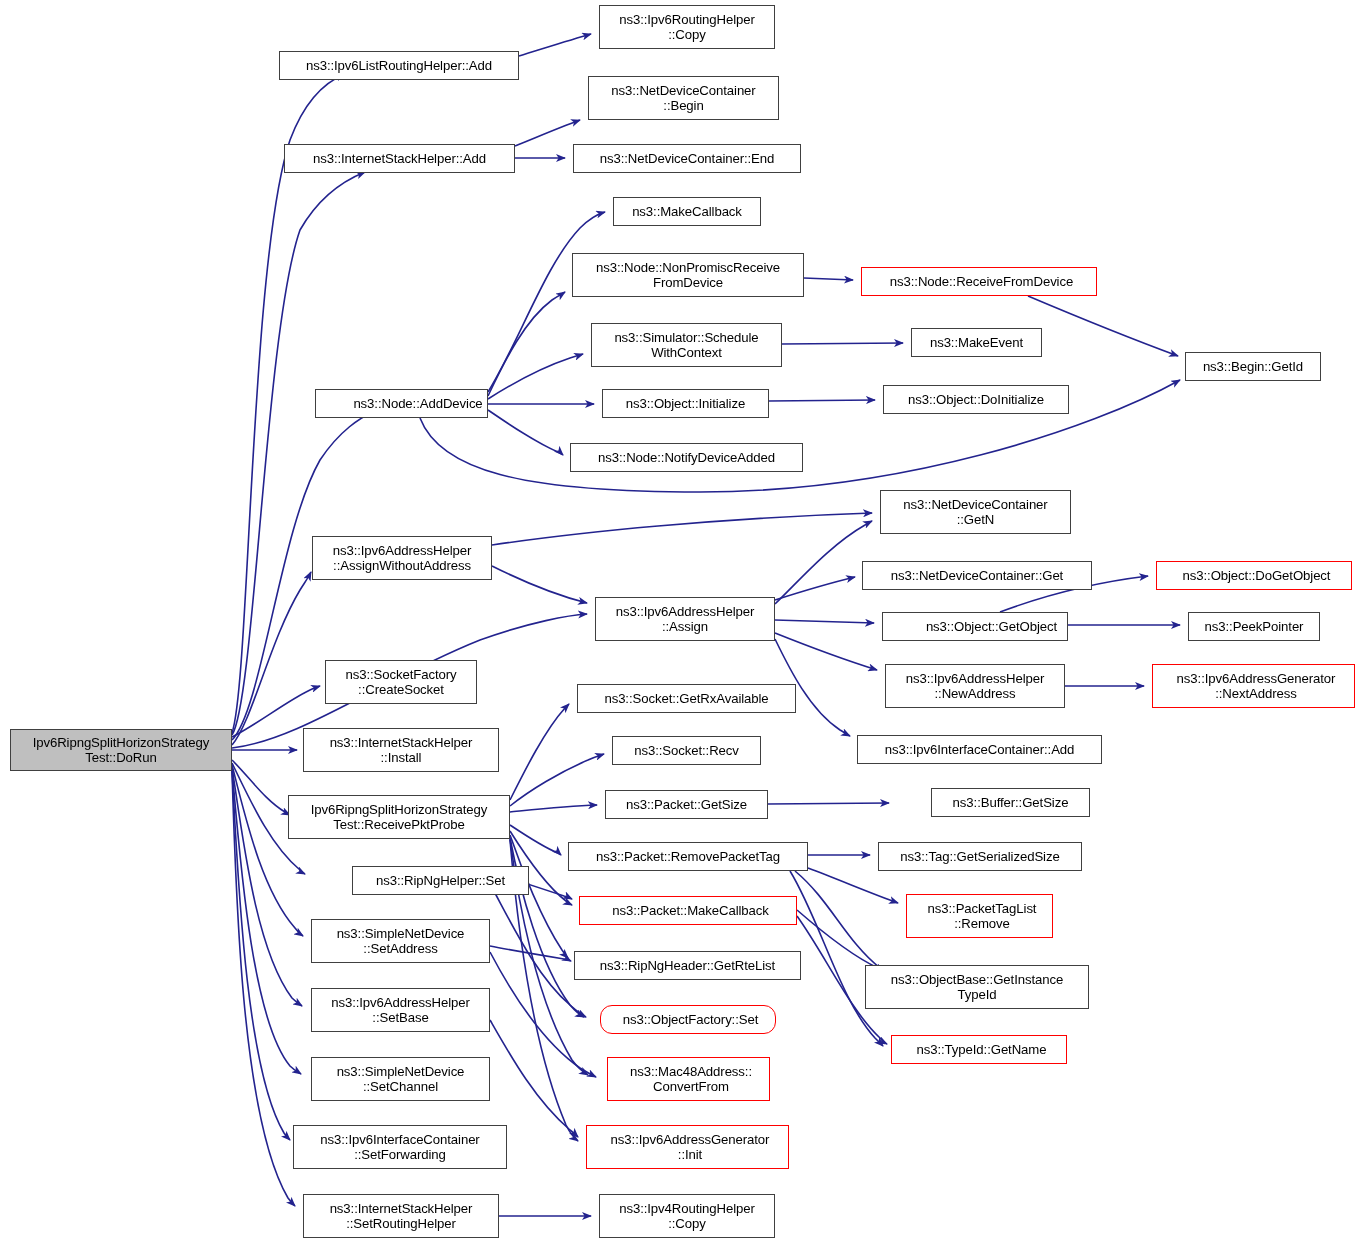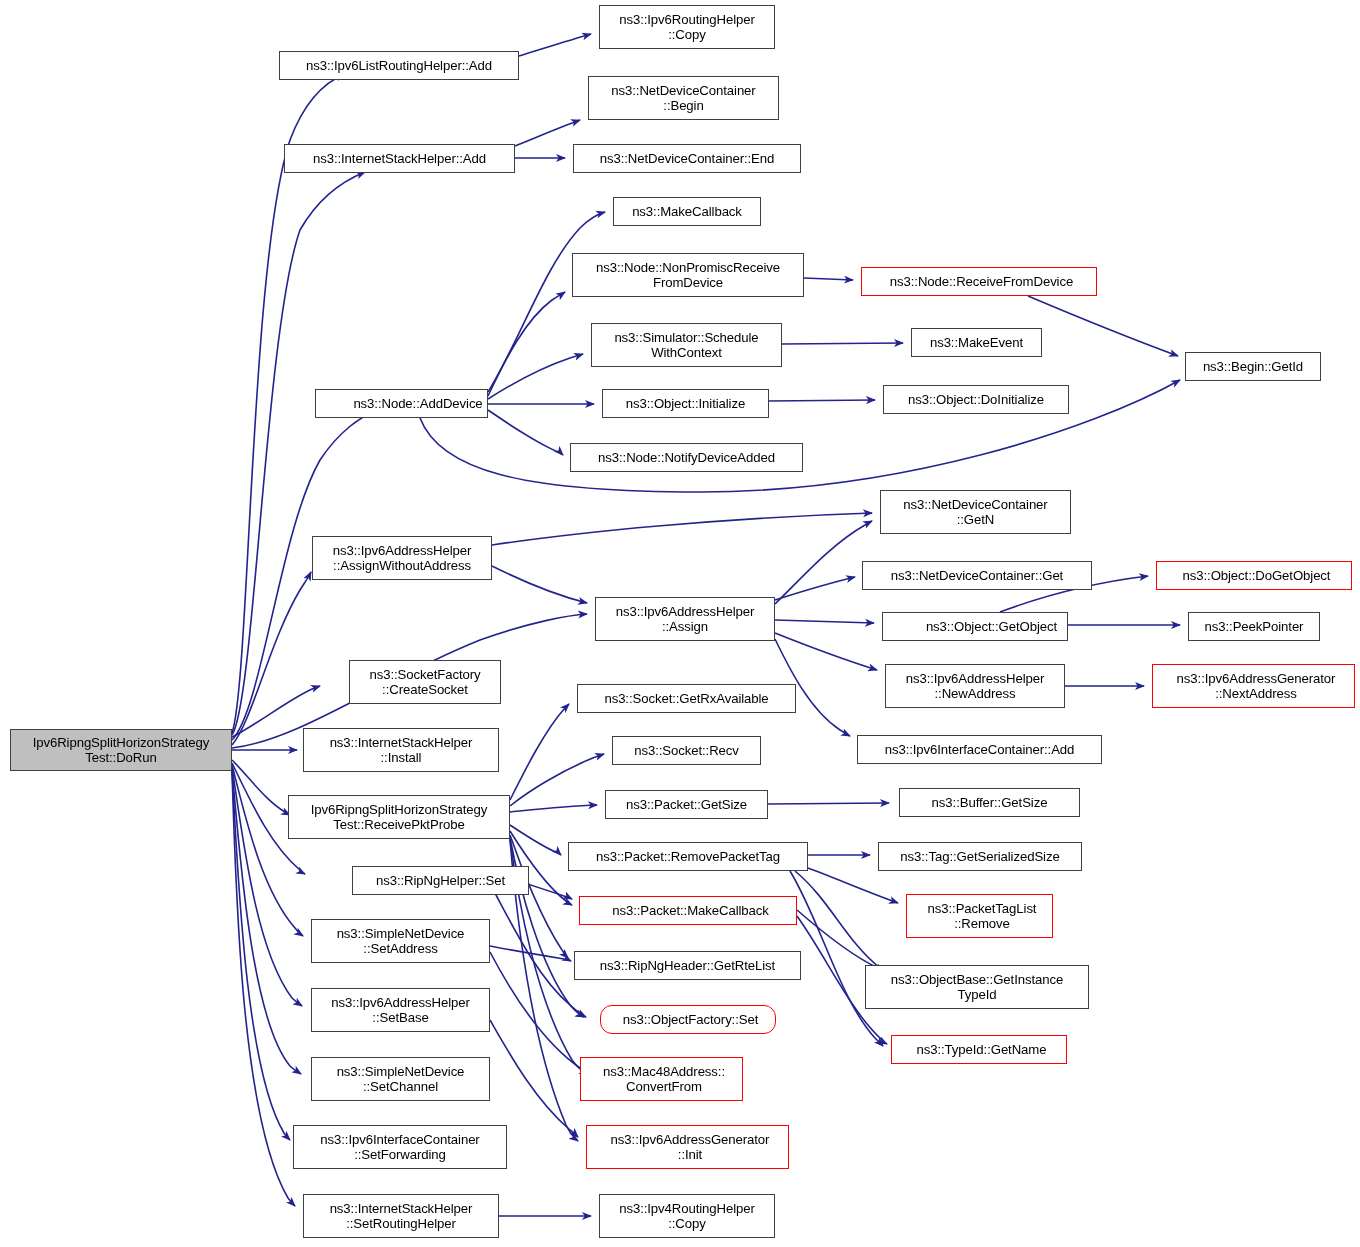--- a/index.html
+++ b/index.html
@@ -161,47 +161,47 @@
       <div class="node-box" style="left: 862px; top: 561px; width: 230px; height: 29px;">ns3::NetDeviceContainer::Get</div>
       <div class="node-box red" style="left: 1156px; top: 561px; width: 196px; height: 29px;">ns3::Object::DoGetObject</div>
       <div class="node-box" style="left: 595px; top: 597px; width: 180px; height: 44px;">ns3::Ipv6AddressHelper
 ::Assign</div>
       <div class="node-box" style="left: 882px; top: 612px; width: 186px; height: 29px; padding-left: 36px;">ns3::Object::GetObject</div>
       <div class="node-box" style="left: 1188px; top: 612px; width: 132px; height: 29px;">ns3::PeekPointer</div>
       <div class="node-box" style="left: 885px; top: 664px; width: 180px; height: 44px;">ns3::Ipv6AddressHelper
 ::NewAddress</div>
       <div class="node-box red" style="left: 1152px; top: 664px; width: 203px; height: 44px;">ns3::Ipv6AddressGenerator
 ::NextAddress</div>
-      <div class="node-box" style="left: 325px; top: 660px; width: 152px; height: 44px; margin-left: 24px;">ns3::SocketFactory
+      <div class="node-box" style="left: 325px; top: 660px; width: 152px; height: 44px;">ns3::SocketFactory
 ::CreateSocket</div>
       <div class="node-box" style="left: 577px; top: 684px; width: 219px; height: 29px;">ns3::Socket::GetRxAvailable</div>
       <div class="node-box" style="left: 857px; top: 735px; width: 245px; height: 29px;">ns3::Ipv6InterfaceContainer::Add</div>
       <div class="node-box" style="left: 303px; top: 728px; width: 196px; height: 44px;">ns3::InternetStackHelper
 ::Install</div>
       <div class="node-box" style="left: 612px; top: 736px; width: 149px; height: 29px;">ns3::Socket::Recv</div>
       <div class="node-box" style="left: 605px; top: 790px; width: 163px; height: 29px;">ns3::Packet::GetSize</div>
-      <div class="node-box" style="left: 899px; top: 788px; width: 181px; height: 29px;">ns3::Buffer::GetSize</div>
+      <div class="node-box" style="left: 931px; top: 788px; width: 159px; height: 29px;">ns3::Buffer::GetSize</div>
       <div class="node-box" style="left: 288px; top: 795px; width: 222px; height: 44px;">Ipv6RipngSplitHorizonStrategy
 Test::ReceivePktProbe</div>
       <div class="node-box" style="left: 568px; top: 842px; width: 240px; height: 29px;">ns3::Packet::RemovePacketTag</div>
       <div class="node-box" style="left: 878px; top: 842px; width: 204px; height: 29px;">ns3::Tag::GetSerializedSize</div>
       <div class="node-box" style="left: 312px; top: 866px; width: 177px; height: 29px; margin-left: 40px;">ns3::RipNgHelper::Set</div>
       <div class="node-box red" style="left: 579px; top: 896px; width: 218px; height: 29px;">ns3::Packet::MakeCallback</div>
       <div class="node-box red" style="left: 906px; top: 894px; width: 147px; height: 44px;">ns3::PacketTagList
 ::Remove</div>
       <div class="node-box" style="left: 311px; top: 919px; width: 179px; height: 44px;">ns3::SimpleNetDevice
 ::SetAddress</div>
       <div class="node-box" style="left: 574px; top: 951px; width: 227px; height: 29px;">ns3::RipNgHeader::GetRteList</div>
       <div class="node-box" style="left: 865px; top: 965px; width: 224px; height: 44px;">ns3::ObjectBase::GetInstance
 TypeId</div>
       <div class="node-box" style="left: 311px; top: 988px; width: 179px; height: 44px;">ns3::Ipv6AddressHelper
 ::SetBase</div>
       <div class="node-box red" style="left: 600px; top: 1005px; width: 176px; height: 29px; border-radius: 12px;">ns3::ObjectFactory::Set</div>
       <div class="node-box red" style="left: 891px; top: 1035px; width: 176px; height: 29px;">ns3::TypeId::GetName</div>
-      <div class="node-box red" style="left: 580px; top: 1057px; width: 163px; height: 44px;">ns3::Mac48Address::
+      <div class="node-box red" style="left: 607px; top: 1057px; width: 163px; height: 44px;">ns3::Mac48Address::
 ConvertFrom</div>
       <div class="node-box" style="left: 311px; top: 1057px; width: 179px; height: 44px;">ns3::SimpleNetDevice
 ::SetChannel</div>
       <div class="node-box" style="left: 293px; top: 1125px; width: 214px; height: 44px;">ns3::Ipv6InterfaceContainer
 ::SetForwarding</div>
       <div class="node-box red" style="left: 586px; top: 1125px; width: 203px; height: 44px;">ns3::Ipv6AddressGenerator
 ::Init</div>
       <div class="node-box" style="left: 303px; top: 1194px; width: 196px; height: 44px;">ns3::InternetStackHelper
 ::SetRoutingHelper</div>
       <div class="node-box" style="left: 599px; top: 1194px; width: 176px; height: 44px;">ns3::Ipv4RoutingHelper

